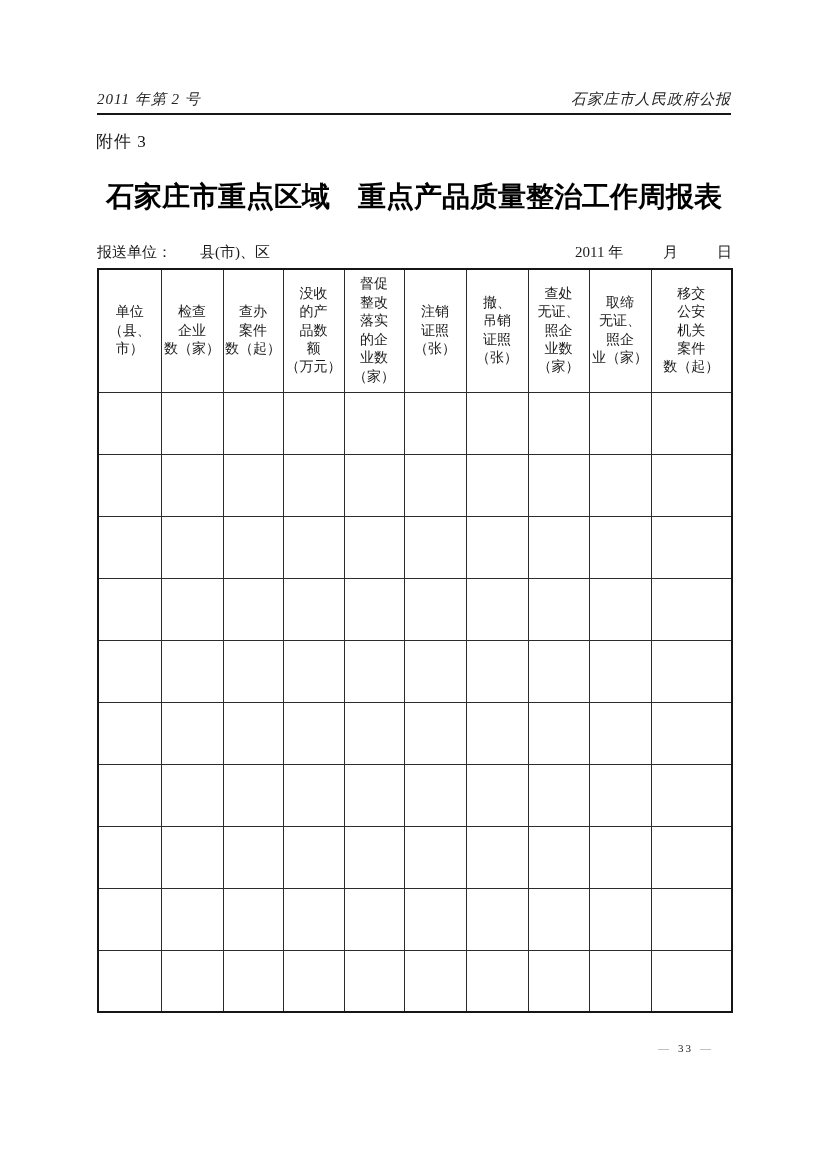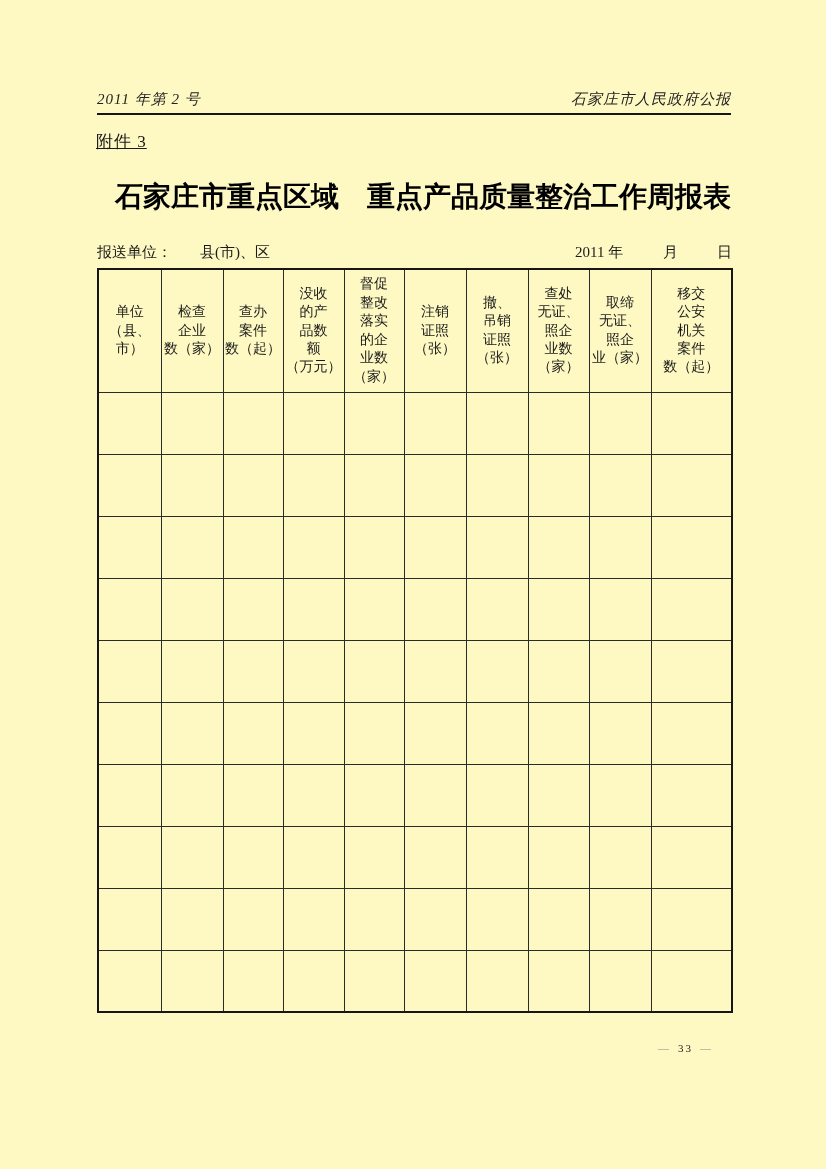--- a/index.html
+++ b/index.html
@@ -1,47 +1,47 @@
 <!DOCTYPE html>
 <html><head>
 <meta charset="utf-8">
 <style>
   * { margin: 0; padding: 0; box-sizing: border-box; }
   html, body { background: #e8e8e8; }
   .page {
     position: relative;
     width: 826px;
     height: 1169px;
-    background: #fef9c3;
+    background: #ffffff;
     margin: 0 auto;
     font-family: "Liberation Serif", "DejaVu Serif", serif;
     color: #1a1a1a;
     overflow: hidden;
   }
   .doc-header {
     position: absolute;
     top: 90px; left: 97px; width: 634px;
     display: flex; justify-content: space-between; align-items: baseline;
     font-size: 15px; font-style: italic; color: #222;
     letter-spacing: 1px;
   }
   .header-rule {
     position: absolute;
     top: 113px; left: 97px; width: 634px; height: 2px;
     background: #161616; border: none;
   }
   .attachment {
     position: absolute;
     top: 130px; left: 96px;
-    font-size: 17px; letter-spacing: 1px; text-decoration: underline;
+    font-size: 17px; letter-spacing: 1px;
   }
   .doc-title {
     position: absolute;
     top: 178px; left: 97px; width: 634px;
-    text-align: right;
+    text-align: center;
     font-size: 28px; font-weight: bold; color: #000;
     white-space: nowrap;
   }
   .report-meta {
     position: absolute;
     top: 243px; left: 97px; width: 634px; height: 22px;
     font-size: 15px;
   }
   .report-meta span { position: absolute; white-space: nowrap; }
   .meta-unit-label { left: 0; }

